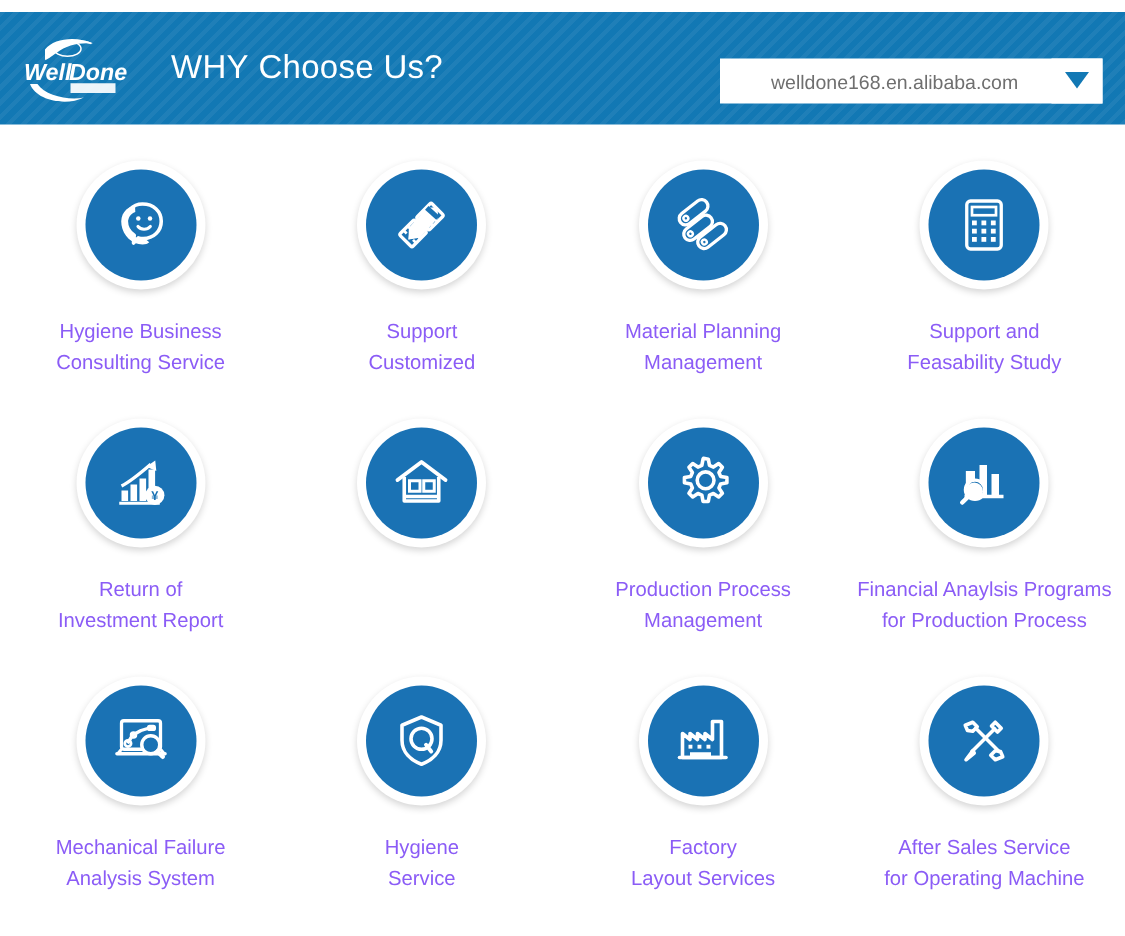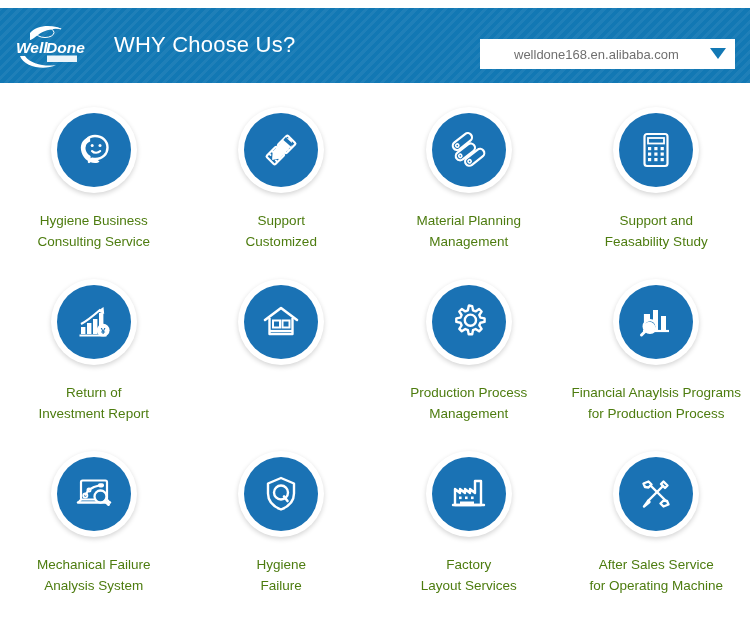--- a/index.html
+++ b/index.html
@@ -140,21 +140,21 @@
   }
   .icon-circle svg {
     display: block;
   }
 
   .cell-label {
     margin-top: 17px;
     text-align: center;
     font-size: 13.5px;
     line-height: 21px;
-    color: #4d7c0f;
+    color: #8b5cf6;
     white-space: nowrap;
   }
   .cell-label .l2 { display: block; }
 </style>
 </head>
 <body>
 
 <div class="page">
 
   <div class="banner">
@@ -406,21 +406,21 @@
             <svg width="42" height="42" viewBox="0 0 42 42" aria-hidden="true">
               <path d="M21 5 L34 10.5 V20.5 C34 28.5, 28 33.8, 21 36.5
                        C14 33.8, 8 28.5, 8 20.5 V10.5 Z" fill="none" stroke="#ffffff" stroke-width="2.4" stroke-linejoin="round"></path>
               <circle cx="21" cy="19.5" r="7" fill="none" stroke="#ffffff" stroke-width="2.4"></circle>
               <line x1="24" y1="23.5" x2="27.5" y2="28" stroke="#ffffff" stroke-width="2.6" stroke-linecap="round"></line>
             </svg>
           </div>
         </div>
         <div class="cell-label">
           <span>Hygiene</span>
-          <span class="l2">Failure</span>
+          <span class="l2">Service</span>
         </div>
       </div>
 
       <div class="cell">
         <div class="icon-wrap">
           <div class="icon-circle">
             <svg width="42" height="42" viewBox="0 0 42 42" aria-hidden="true">
               <path d="M7 32 V16 L12 20 V16 L17 20 V16 L22 20 V16 L27 20 V8 H33 V32 Z" fill="none" stroke="#ffffff" stroke-width="2.4" stroke-linejoin="round"></path>
               <g fill="#ffffff">
                 <rect x="11" y="23.5" width="2.6" height="2.6"></rect>

